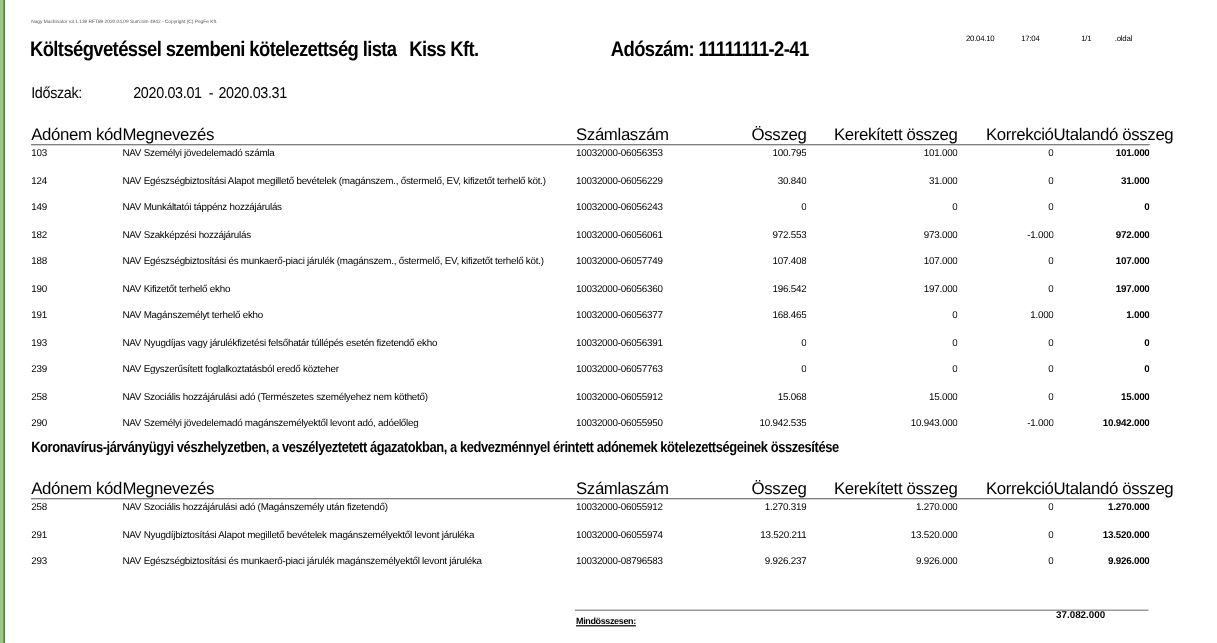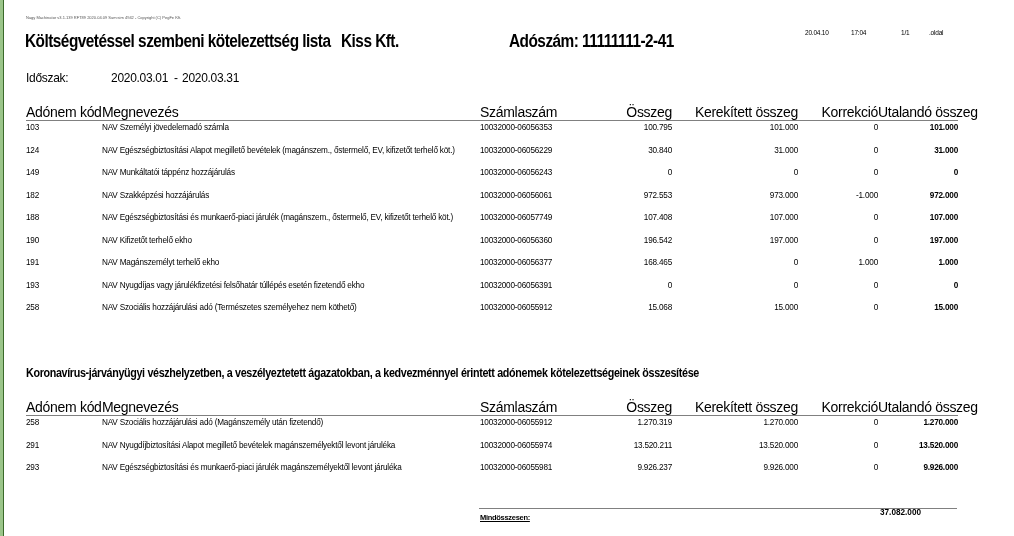--- a/index.html
+++ b/index.html
@@ -155,27 +155,45 @@
       <tr>
           <td>193</td>
           <td>NAV Nyugdíjas vagy járulékfizetési felsőhatár túllépés esetén fizetendő ekho</td>
           <td>10032000-06056391</td>
           <td class="num">0</td>
           <td class="num">0</td>
           <td class="num">0</td>
           <td class="num bold">0</td>
         </tr>
       <tr>
+          <td>239</td>
+          <td>NAV Egyszerűsített foglalkoztatásból eredő közteher</td>
+          <td>10032000-06057763</td>
+          <td class="num">0</td>
+          <td class="num">0</td>
+          <td class="num">0</td>
+          <td class="num bold">0</td>
+        </tr>
+      <tr>
           <td>258</td>
           <td>NAV Szociális hozzájárulási adó (Természetes személyehez nem köthető)</td>
           <td>10032000-06055912</td>
           <td class="num">15.068</td>
           <td class="num">15.000</td>
           <td class="num">0</td>
           <td class="num bold">15.000</td>
+        </tr>
+      <tr>
+          <td>290</td>
+          <td>NAV Személyi jövedelemadó magánszemélyektől levont adó, adóelőleg</td>
+          <td>10032000-06055950</td>
+          <td class="num">10.942.535</td>
+          <td class="num">10.943.000</td>
+          <td class="num">-1.000</td>
+          <td class="num bold">10.942.000</td>
         </tr>
     </tbody>
   </table>
 
   <div class="abs section-title" style="left:26px; top:366px;">Koronavírus-járványügyi vészhelyzetben, a veszélyeztetett ágazatokban, a kedvezménnyel érintett adónemek kötelezettségeinek összesítése</div>
 
   <table class="rep" style="top:398px;">
     <colgroup>
       <col class="col-code">
         <col class="col-name">
@@ -211,21 +229,21 @@
           <td>NAV Nyugdíjbiztosítási Alapot megillető bevételek magánszemélyektől levont járuléka</td>
           <td>10032000-06055974</td>
           <td class="num">13.520.211</td>
           <td class="num">13.520.000</td>
           <td class="num">0</td>
           <td class="num bold">13.520.000</td>
         </tr>
       <tr>
           <td>293</td>
           <td>NAV Egészségbiztosítási és munkaerő-piaci járulék magánszemélyektől levont járuléka</td>
-          <td>10032000-06055981</td>
+          <td>10032000-08796583</td>
           <td class="num">9.926.237</td>
           <td class="num">9.926.000</td>
           <td class="num">0</td>
           <td class="num bold">9.926.000</td>
         </tr>
     </tbody>
   </table>
 
   <div class="total-line"></div>
   <div class="abs total-label" style="left:480px; top:513px;">Mindösszesen:</div>

